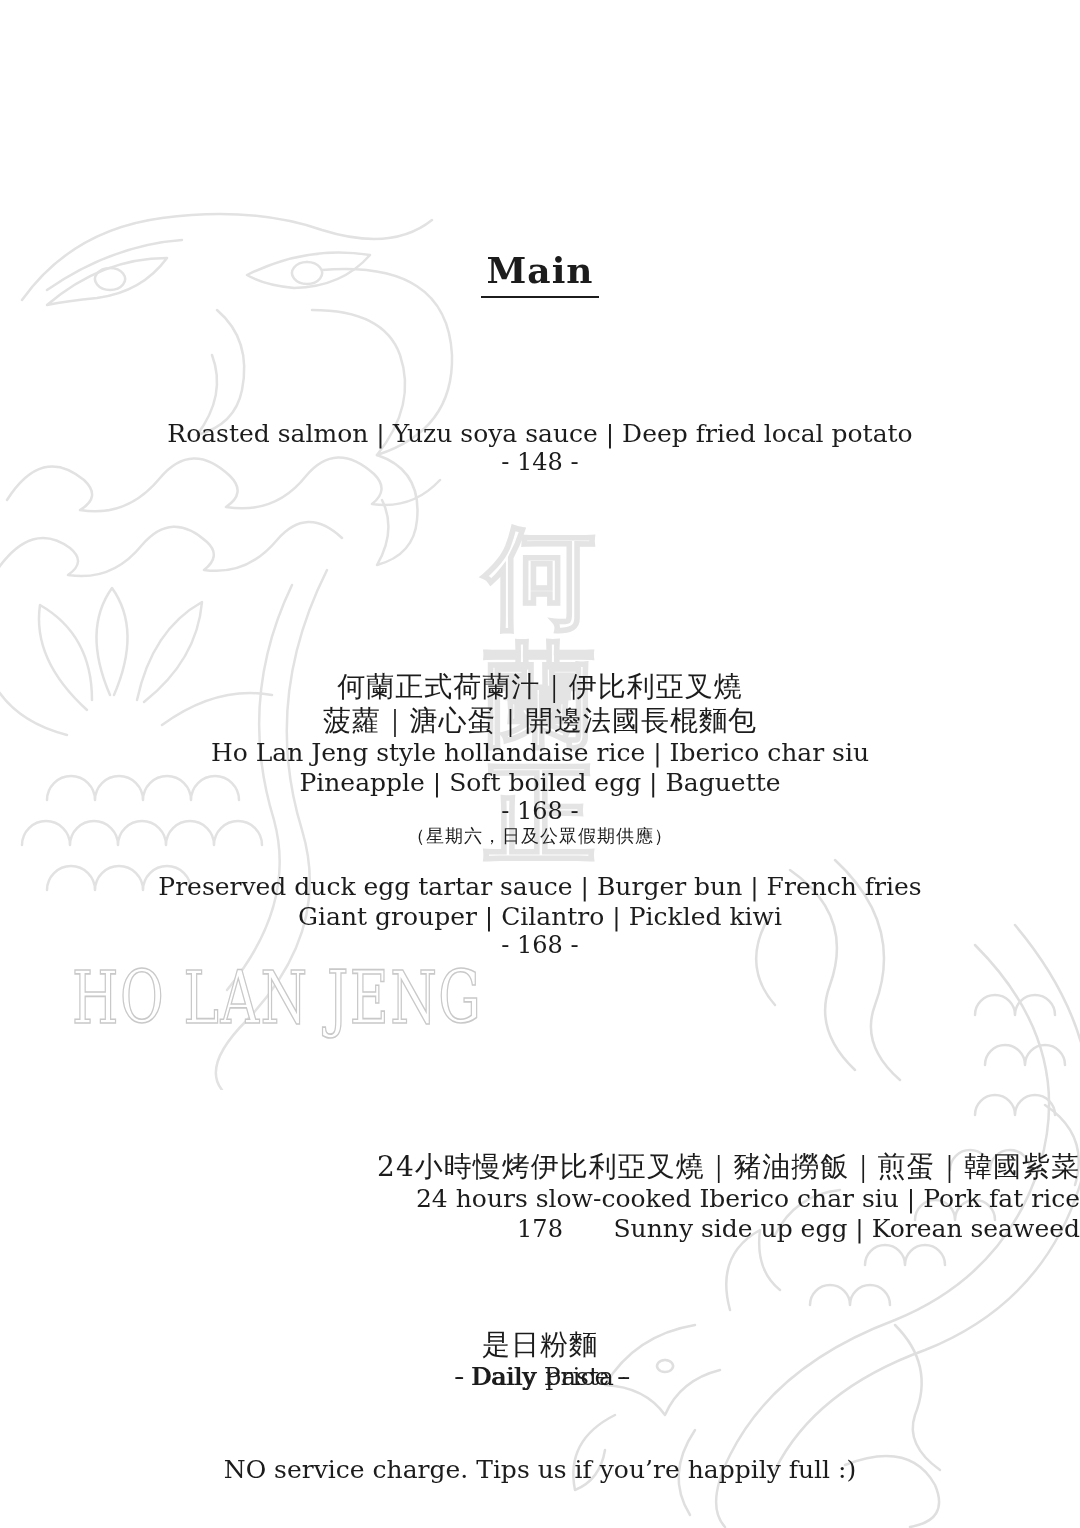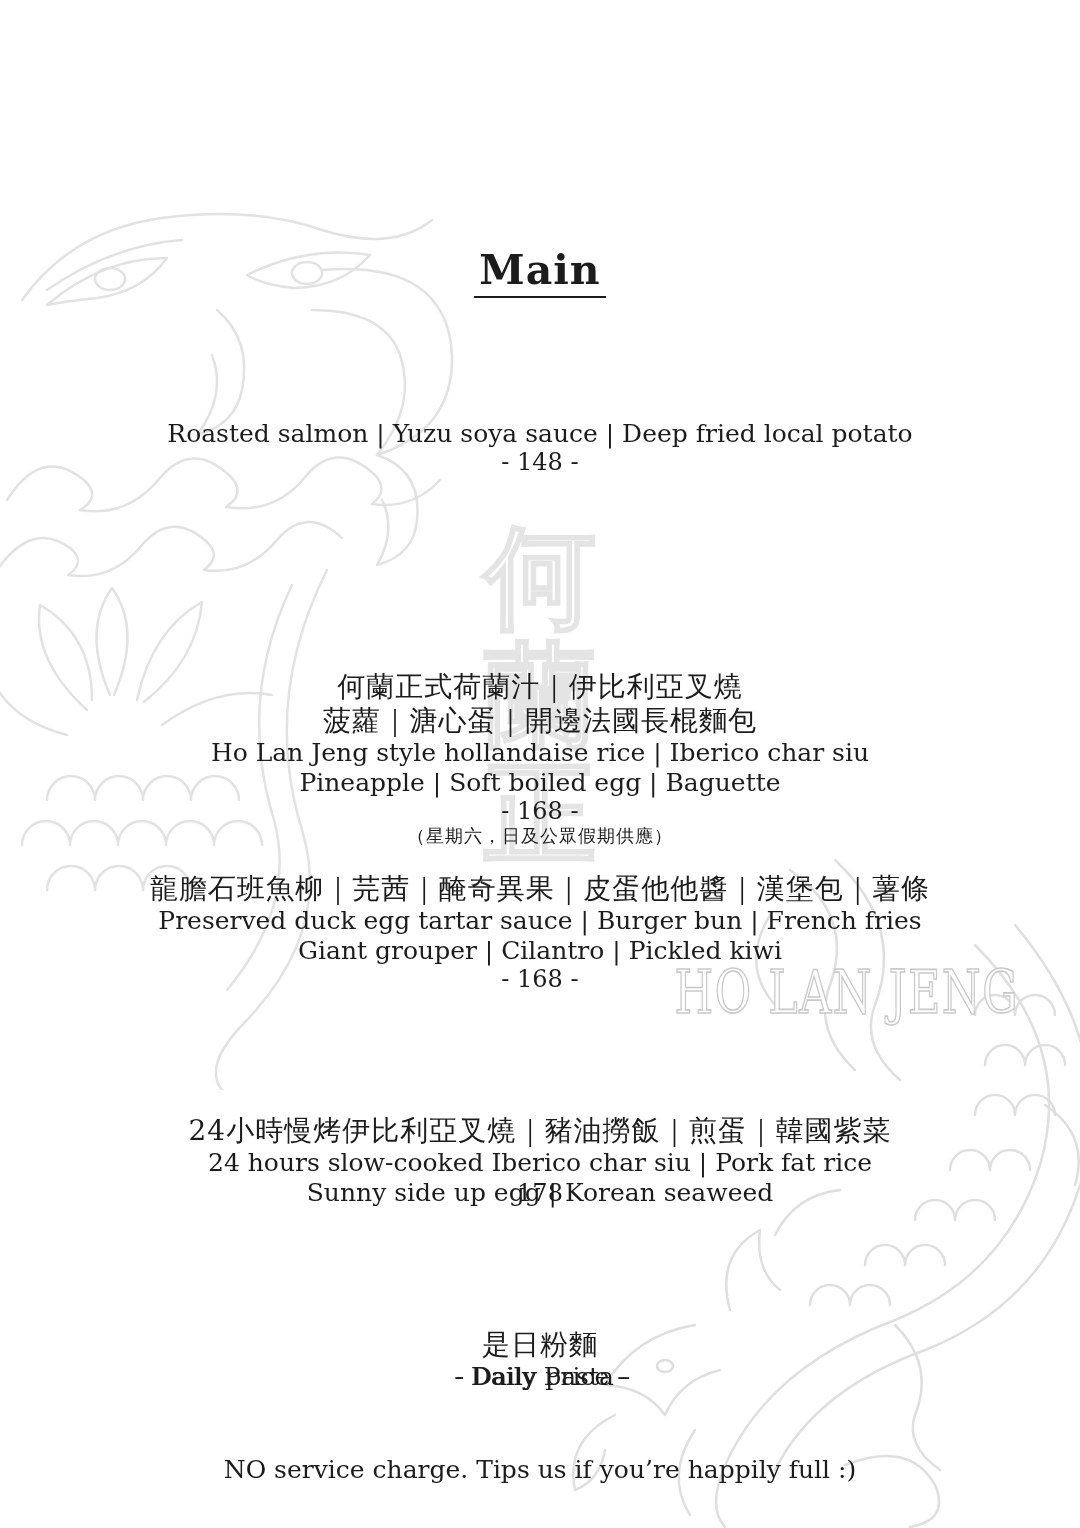--- a/index.html
+++ b/index.html
@@ -19,42 +19,42 @@
   .wm-cn {
     position:absolute; z-index:1; left:0; right:0; top:518px;
     text-align:center; line-height:118px; font-size:112px; font-weight:bold;
     color:transparent; -webkit-text-stroke:2px #e4e4e4;
     letter-spacing:0;
   }
   .wm-cn span { display:block; }
 
   .wm-en {
     position:absolute; z-index:1; left:0; right:0; top:962px;
-    text-align:right; font-size:60px; line-height:1; font-weight:normal;
+    text-align:left; font-size:72px; line-height:1; font-weight:normal;
     color:#ffffff; -webkit-text-stroke:1.6px #c9c9c9;
     white-space:nowrap;
   }
   .wm-en .squeeze { display:inline-block; transform:scaleX(0.74); transform-origin:50% 50%; letter-spacing:2px; }
 
   
   .fg { z-index:2; }
   .title { top:246px; }
   .title span {
-    display:inline-block; font-size:41px; line-height:48px; font-weight:600;
+    display:inline-block; font-size:36px; line-height:48px; font-weight:600;
     letter-spacing:1px; border-bottom:2px solid #1c1c1c; padding:0 5px 2px;
   }
   .cn   { font-size:28px; line-height:34px; letter-spacing:1px; }
   .en   { font-size:25px; line-height:30px; }
   .price{ font-size:24px; line-height:26px; }
   .note { font-size:18px; line-height:24px; letter-spacing:1px; }
 
   .item-1 { top:419px; }
   .item-2 { top:630px;margin-top:40px; }
   .item-3 { top:872px; }
-  .item-4 { top:1114px; }
+  .item-4 { top:1150px;text-align:right; }
   .daily  { top:1328px; }
   .footer { top:1455px; font-size:25px; line-height:30px; }
 
   .rel { position:relative; }
   .num-overlay {
     position:absolute; left:50%; top:0; transform:translateX(-50%);
     font-size:24px; line-height:30px;
   }
   .daily-en { position:relative; height:30px; }
   .daily-en .layer {
@@ -142,21 +142,20 @@
   <section class="abs fg item-2">
     <div class="cn">何蘭正式荷蘭汁｜伊比利亞叉燒</div>
     <div class="cn">菠蘿｜溏心蛋｜開邊法國長棍麵包</div>
     <div class="en">Ho Lan Jeng style hollandaise rice | Iberico char siu</div>
     <div class="en">Pineapple | Soft boiled egg | Baguette</div>
     <div class="price">- 168 -</div>
     <div class="note">（星期六，日及公眾假期供應）</div>
   </section>
 
   <section class="abs fg item-3">
-    <div class="cn">龍膽石班魚柳｜芫茜｜醃奇異果｜皮蛋他他醬｜漢堡包｜薯條</div>
     <div class="en">Preserved duck egg tartar sauce | Burger bun | French fries</div>
     <div class="en">Giant grouper | Cilantro | Pickled kiwi</div>
     <div class="price">- 168 -</div>
   </section>
 
   <section class="abs fg item-4">
     <div class="cn">24小時慢烤伊比利亞叉燒｜豬油撈飯｜煎蛋｜韓國紫菜</div>
     <div class="en">24 hours slow-cooked Iberico char siu | Pork fat rice</div>
     <div class="en rel">
       <span>Sunny side up egg | Korean seaweed</span>

